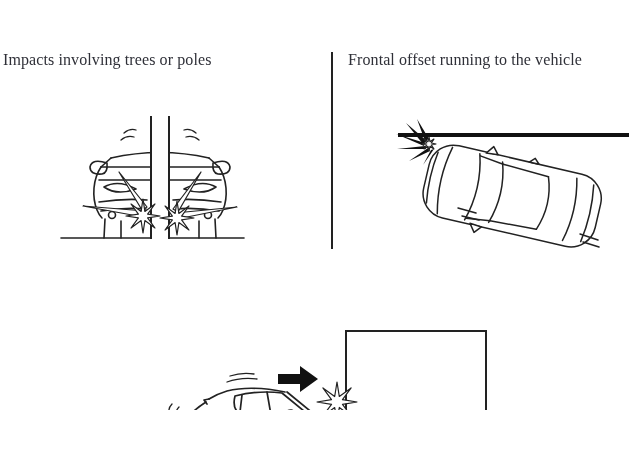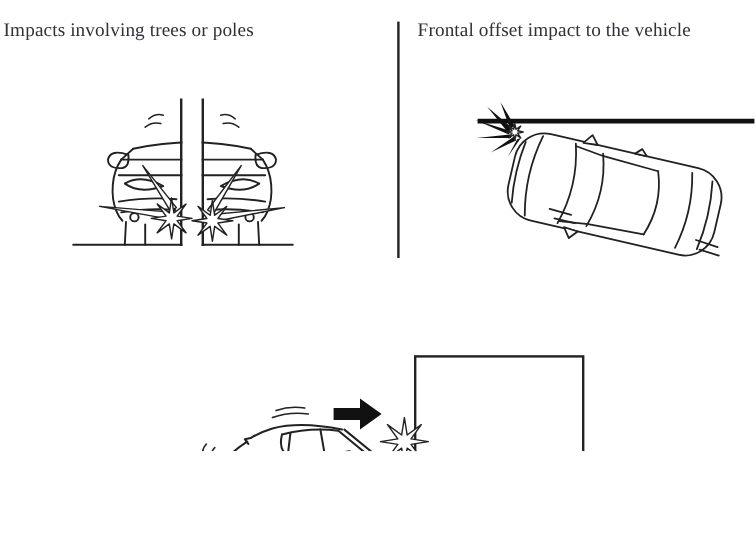--- a/index.html
+++ b/index.html
@@ -1,18 +1,18 @@
 <!DOCTYPE html>
 <html><head>
 <meta charset="utf-8">
 <style>
   html,body{margin:0;padding:0;background:#fff;}
   #canvas{
     position:relative;width:629px;height:376px;background:#ffffff;
-    font-family:"Liberation Serif","DejaVu Serif",serif;overflow:hidden;
+    font-family:"Liberation Serif","DejaVu Serif",serif;overflow:hidden;margin-top:34px;
   }
   .caption{
     position:absolute;font-size:16px;color:#2f3038;letter-spacing:.1px;
     white-space:nowrap;line-height:1.15;
   }
   #cap-top-left{left:3px;top:17px;}
   #cap-top-right{left:348px;top:17px;}
   #cap-bottom{left:175px;top:245px;}
   .divider{
     position:absolute;left:331px;top:18px;width:2px;height:197px;background:#222;
@@ -29,21 +29,21 @@
 </style>
 </head>
 <body>
 
 <div id="canvas">
 
   <div class="caption" id="cap-top-left">Impacts involving trees or poles</div>
 
   <div class="divider"></div>
 
-  <div class="caption" id="cap-top-right">Frontal offset impact to the vehicle</div>
+  <div class="caption" id="cap-top-right">Frontal offset running to the vehicle</div>
 
   <svg class="illus" id="illus-pole" width="195" height="132" viewBox="0 0 195 132" role="img" aria-label="car front view crashing into a pole">
     <line class="ln" x1="6" y1="126" x2="189" y2="126" stroke-width="2.5"></line>
     <g class="ln">
       <path d="M56 46 Q105 35 154 46"></path>
       <path d="M56 46 L46 55"></path>
         <path d="M154 46 L164 55"></path>
       <path d="M46 55 L164 55"></path>
       <path d="M44 68 L166 68"></path>
       <path d="M46 55 Q40 64 39 76 Q38 88 42 98 Q44 103 47 106"></path>

